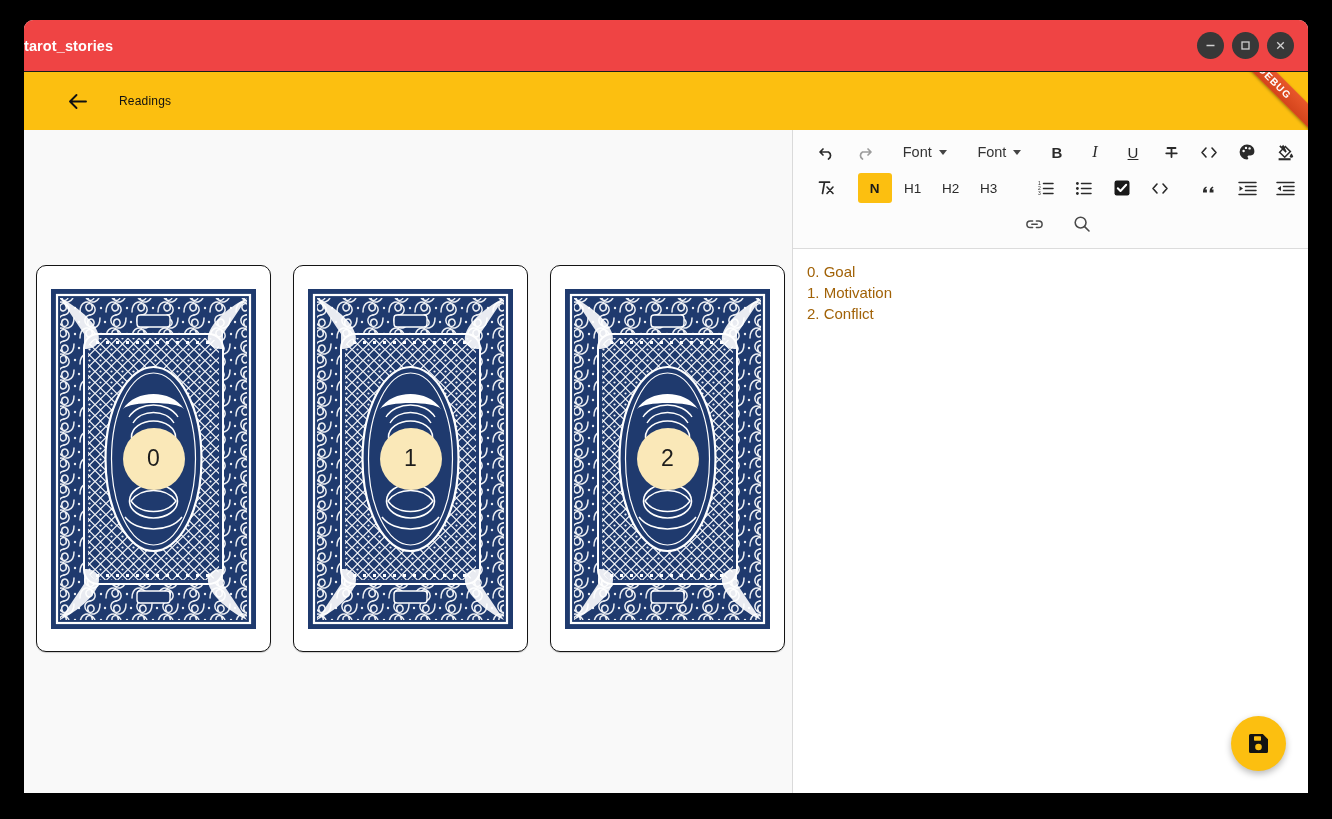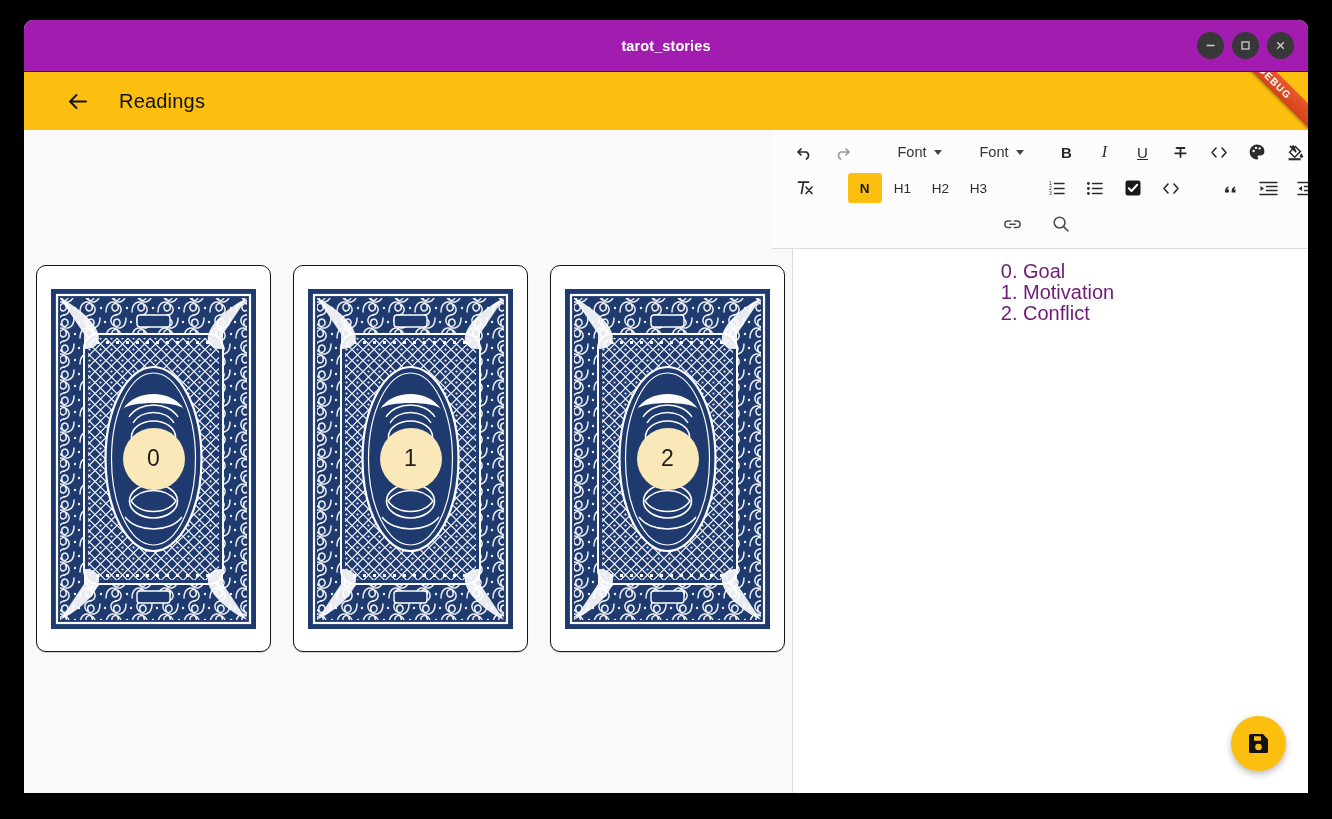--- a/index.html
+++ b/index.html
@@ -20,22 +20,22 @@
     background: #fafafa;
     border-radius: 9px 9px 0 0;
     overflow: hidden;
     display: flex; flex-direction: column;
   }
 
   
   .titlebar {
     position: relative;
     height: 52px; flex: 0 0 52px;
-    background: #a21caf;
-    display: flex; align-items: center; justify-content: center;
+    background: #ef4444;
+    display: flex; align-items: center; 
     border-bottom: 1px solid #1a1a1a;
   }
   .titlebar-text {
     color: #ffffff;
     font-size: 14.5px; font-weight: bold;
     letter-spacing: .1px;
   }
   .win-controls {
     position: absolute; right: 14px; top: 0; bottom: 0;
     display: flex; align-items: center; gap: 8px;
@@ -56,21 +56,21 @@
     display: flex; align-items: center;
     overflow: hidden;
   }
   .back-btn {
     width: 34px; height: 34px; margin-left: 36px;
     display: flex; align-items: center; justify-content: center;
     color: #0d0d0d;
   }
   .appbar-title {
     margin-left: 25px;
-    font-size: 20px; color: #111; letter-spacing: .2px;
+    font-size: 12px; color: #111; letter-spacing: .2px;
   }
   .debug-ribbon {
     position: absolute;
     right: -33px; top: 2px;
     width: 132px;
     transform: rotate(45deg);
     background: linear-gradient(180deg,#e8572a 0%,#d4441c 100%);
     color: #fff;
     font-size: 10px; font-weight: bold;
     letter-spacing: 1.1px;
@@ -114,21 +114,21 @@
     background: #FAE8B8;
     display: flex; align-items: center; justify-content: center;
     font-size: 23px; color: #1c1c1c;
     z-index: 5;
   }
 
   
   .right-pane {
     flex: 1 1 auto; background: #fff;
     display: flex; flex-direction: column;
-    position: relative; min-width: 0; align-items: center;
+    position: relative; min-width: 0;
   }
   .toolbar {
     background: #fcfcfc;
     border-bottom: 1px solid #dcdcdc;
     padding: 4px 4px 6px 4px;
   }
   .tb-row {
     display: flex; align-items: center;
     height: 36px;
   }
@@ -156,22 +156,22 @@
   .tb-btn.und { text-decoration: underline; font-size: 15px; }
   .tb-btn.head { font-weight: normal; font-size: 13.5px; }
   .tb-btn.active { background: #FCBF10; color: #1a1a1a; font-weight: bold; }
   .tb-gap { width: 22px; }
   .tb-gap-sm { width: 10px; }
   .tb-gap-lg { width: 40px; }
 
   .editor {
     flex: 1 1 auto;
     padding: 12px 0 0 14px;
-    font-size: 20px; line-height: 21px;
-    color: #701a75;
+    font-size: 15px; line-height: 21px;
+    color: #a16207;
     white-space: pre-wrap;
   }
   .fab {
     position: absolute;
     right: 22px; bottom: 22px;
     width: 55px; height: 55px; border-radius: 50%;
     background: #FCBF10;
     display: flex; align-items: center; justify-content: center;
     box-shadow: 0 3px 7px rgba(0,0,0,.28);
   }

